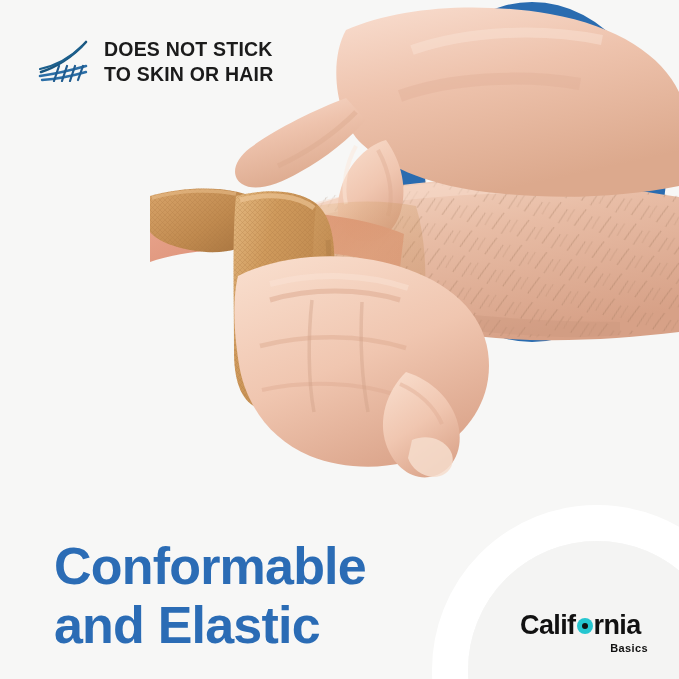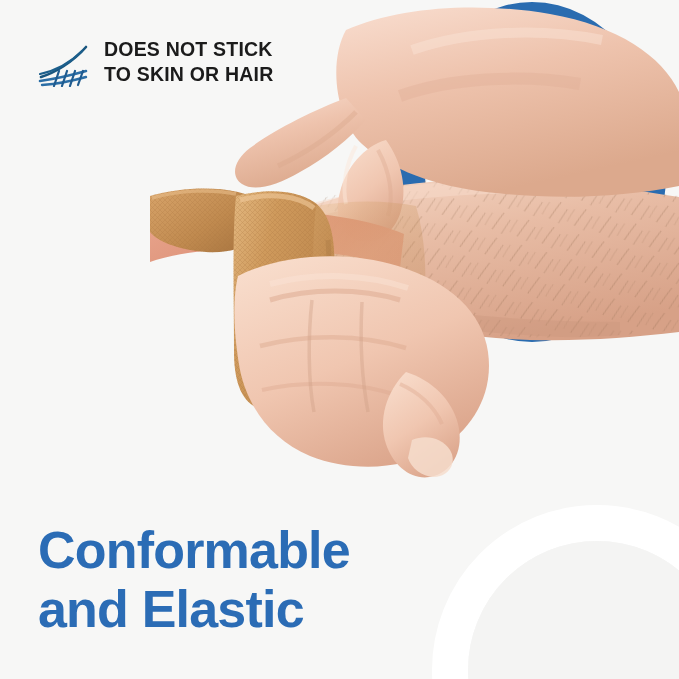--- a/index.html
+++ b/index.html
@@ -72,21 +72,21 @@
   
   .feature {
     position: absolute;
     left: 38px;
     top: 36px;
     width: 350px;
     z-index: 20;
   }
   .feature-head {
     display: flex;
-    align-items: flex-end;
+    align-items: flex-start;
     gap: 14px;
   }
   .feature-icon {
     width: 52px;
     height: 44px;
     flex: 0 0 52px;
     margin-top: 2px;
   }
   .feature-icon svg { display: block; width: 100%; height: 100%; }
   .feature-title {
@@ -111,21 +111,21 @@
     letter-spacing: 0.05px;
     max-width: 345px;
   }
 
   
   .headline {
     position: absolute;
     left: 38px;
     top: 521px;
     z-index: 25;
-    margin: 0;
+    margin: 16px;
     font-family: "Liberation Sans", sans-serif;
     font-weight: 700;
     font-size: 52px;
     line-height: 1.13;
     letter-spacing: -0.8px;
     color: #2b6cb5;
     white-space: pre-line;
   }
 
   
@@ -358,14 +358,22 @@
         </svg>
       </span>
       <h2 class="feature-title">DOES NOT STICK
 TO SKIN OR HAIR</h2>
     </div>
   </div>
 
   <h1 class="headline">Conformable
 and Elastic</h1>
 
+  <div class="brand">
+    <div class="brand-main">
+      <span>Calif</span>
+      <span class="brand-o"></span>
+      <span>rnia</span>
+    </div>
+    <div class="brand-sub">Basics</div>
+  </div>
 
 </div>
 
 </body></html>

